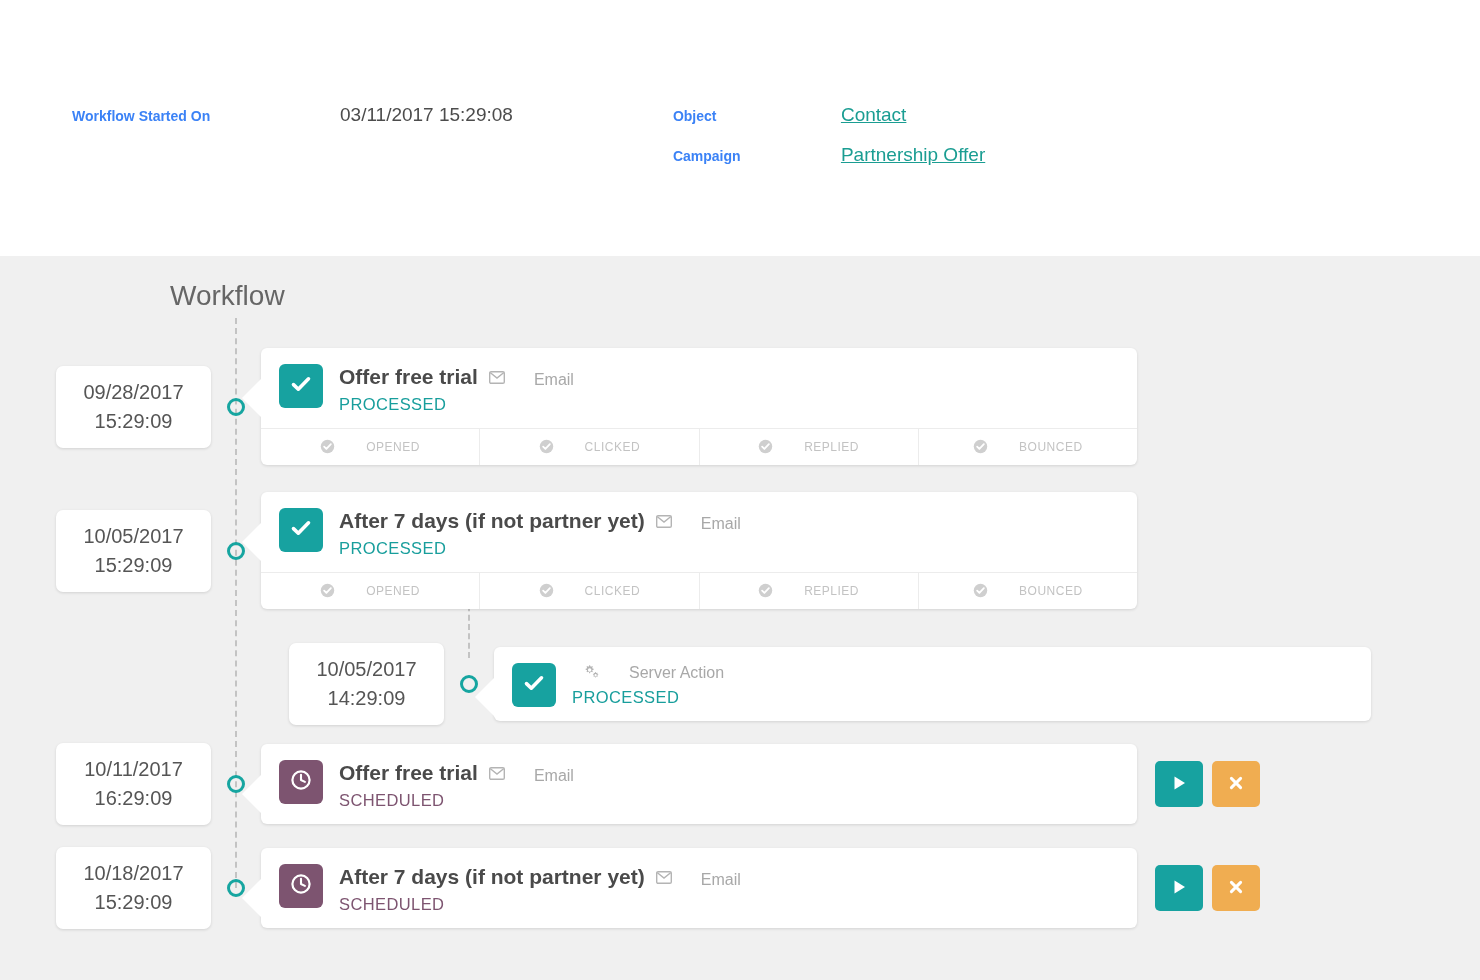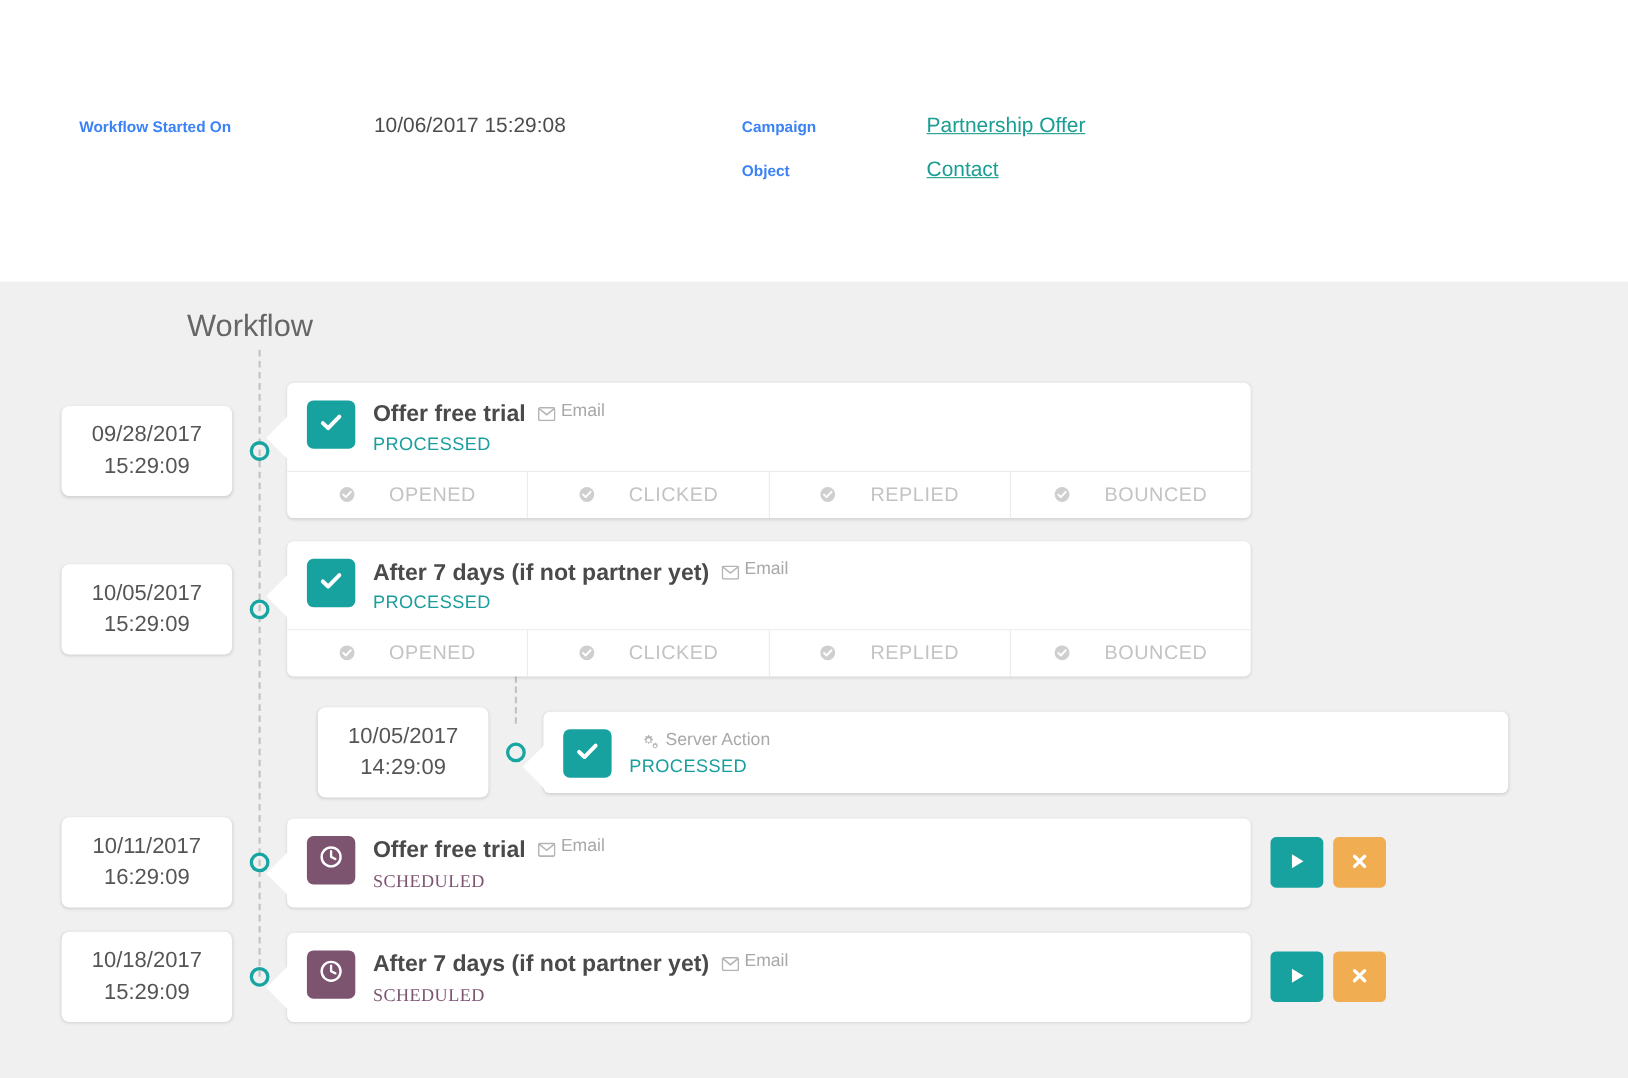--- a/index.html
+++ b/index.html
@@ -169,47 +169,48 @@
     align-items: baseline;
     white-space: nowrap;
   }
   .activity-title {
     font-size: 21px;
     font-weight: bold;
     color: #4a4a4a;
   }
   .type-tag {
     display: inline-flex;
-    align-items: flex-end;
+    align-items: flex-start;
     margin-left: 11px;
     font-size: 16px;
     color: #a8a8a8;
+    gap: 24px;
   }
   .type-tag .tag-icon {
     display: inline-flex;
     margin-right: 5px;
   }
   .state {
     margin-top: 6px;
     font-size: 16.5px;
     letter-spacing: 0.4px;
   }
   .state.processed { color: #189e9c; }
-  .state.scheduled { color: #7d5470; font-family: Liberation Serif, serif; }
+  .state.scheduled { color: #7d5470; }
 
   
   .stats {
     display: flex;
     border-top: 1px solid #ececec;
   }
   .stat {
     flex: 1 1 0;
     text-align: center;
     padding: 10px 0 11px 0;
-    font-size: 18px;
+    font-size: 12px;
     color: #c3c3c3;
     letter-spacing: 0.5px;
     border-right: 1px solid #ececec;
     display: flex;
     align-items: center;
     justify-content: center;
     gap: 24px;
   }
   .stat:last-child { border-right: none; }
   .stat .check-ico { margin-right: 7px; display: inline-flex; }
@@ -237,34 +238,34 @@
 </head>
 <body>
 
 <div class="header">
 
   <div class="meta-wrap">
     <div class="meta-block">
       <div class="meta-rows">
         <div class="meta-row">
           <span class="meta-label">Workflow Started On</span>
-          <span class="meta-value">10/06/2017 15:29:08</span>
+          <span class="meta-value">03/11/2017 15:29:08</span>
         </div>
       </div>
     </div>
 
     <div class="meta-block right">
       <div class="meta-rows">
         <div class="meta-row">
+          <span class="meta-label narrow">Object</span>
+          <a class="meta-value link" href="#">Contact</a>
+        </div>
+        <div class="meta-row">
           <span class="meta-label narrow">Campaign</span>
           <a class="meta-value link" href="#">Partnership Offer</a>
-        </div>
-        <div class="meta-row">
-          <span class="meta-label narrow">Object</span>
-          <a class="meta-value link" href="#">Contact</a>
         </div>
       </div>
     </div>
   </div>
 </div>
 
 <div class="timeline-area">
 
   <div class="workflow-label">Workflow</div>
 

